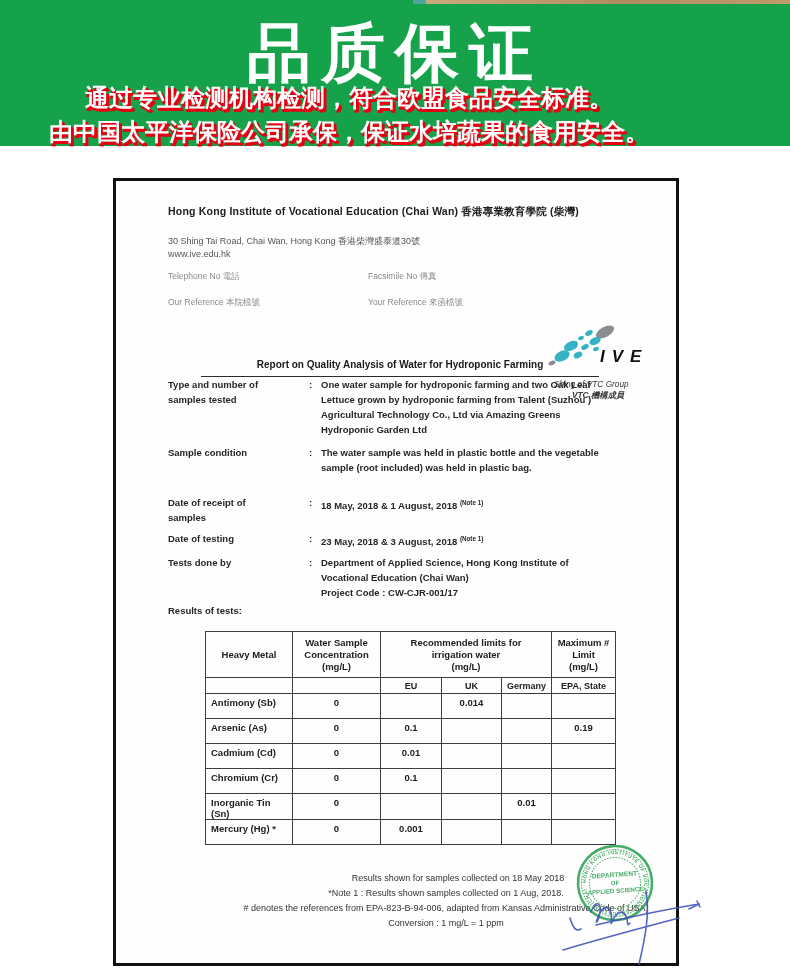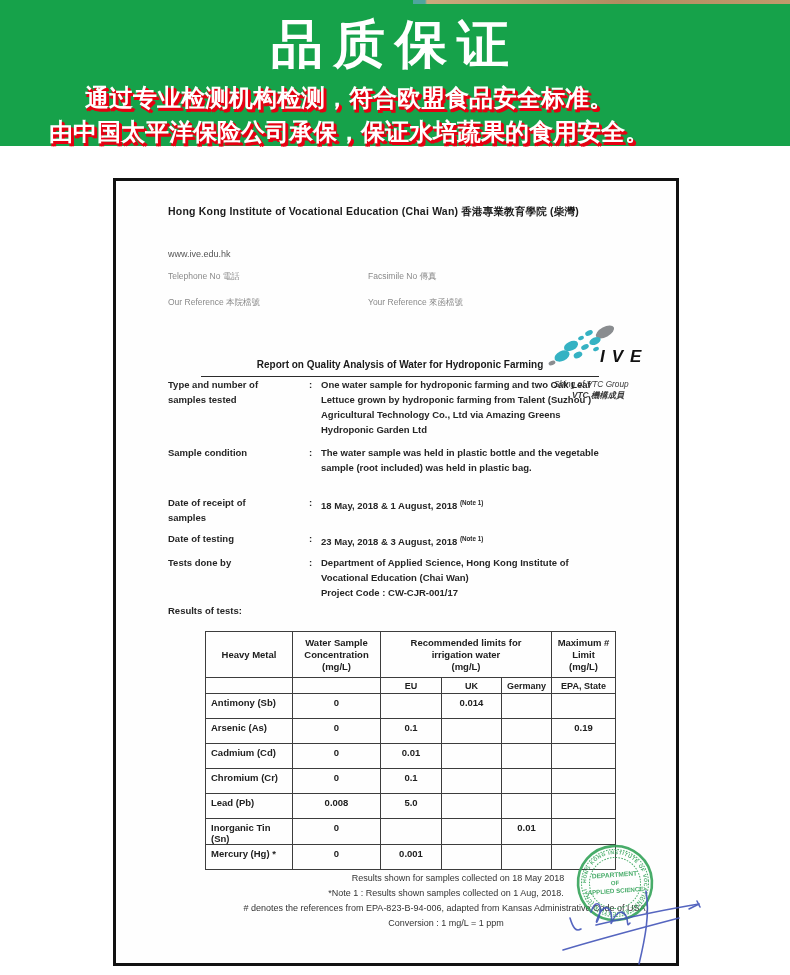--- a/index.html
+++ b/index.html
@@ -5,21 +5,21 @@
   html,body{margin:0;padding:0;}
   body{width:790px;height:975px;position:relative;background:#ffffff;
        font-family:"Liberation Sans","DejaVu Sans",sans-serif;overflow:hidden;}
   .abs{position:absolute;}
 
   
   .banner{left:0;top:0;width:790px;height:146px;background:#16a24a;}
   .top-strip{left:413px;top:0;width:377px;height:4px;
     background:linear-gradient(90deg,#4fa59e 0px,#4fa59e 12px,#cbaa7d 14px,#b28c60 55%,#c19a6b 100%);}
   .banner-title{left:0;top:10px;width:790px;text-align:center;color:#ffffff;
-    font-family:"Liberation Serif","DejaVu Serif",serif;font-weight:900;font-size:52px;letter-spacing:10px;}
+    font-family:"Liberation Serif","DejaVu Serif",serif;font-weight:900;font-size:64px;letter-spacing:10px;}
   .banner-sub{left:0;width:698px;text-align:center;color:#ffffff;
     font-family:"Liberation Serif","DejaVu Serif",serif;font-weight:700;font-size:24px;
     text-shadow:2px 2px 0 #e60012,3px 3px 0 #e60012,1px 3px 0 #e60012;}
   .sub1{top:82px;} .sub2{top:116px;}
 
   
   .doc{left:113px;top:178px;width:566px;height:788px;background:#fefefe;
        border:3px solid #111;box-sizing:border-box;color:#222;}
   .lh-name{left:52px;top:24px;font-size:10.5px;font-weight:bold;color:#1c1c1c;letter-spacing:.2px;}
   .lh-addr{left:52px;top:54px;font-size:9px;color:#555;}
@@ -68,20 +68,21 @@
 <div class="abs banner">
   <div class="abs banner-title">品质保证</div>
   <div class="abs banner-sub sub1">通过专业检测机构检测，符合欧盟食品安全标准。</div>
   <div class="abs banner-sub sub2">由中国太平洋保险公司承保，保证水培蔬果的食用安全。</div>
 </div>
 <div class="abs top-strip"></div>
 
 <div class="abs doc">
 
   <div class="abs lh-name">Hong Kong Institute of Vocational Education (Chai Wan) 香港專業教育學院 (柴灣)</div>
+  <div class="abs lh-addr">30 Shing Tai Road, Chai Wan, Hong Kong  香港柴灣盛泰道30號</div>
   <div class="abs lh-web">www.ive.edu.hk</div>
   <div class="abs lh-gray c1 telrow">Telephone No 電話</div>
   <div class="abs lh-gray c2 telrow">Facsimile No 傳真</div>
   <div class="abs lh-gray c1 refrow">Our Reference 本院檔號</div>
   <div class="abs lh-gray c2 refrow">Your Reference 來函檔號</div>
 
   <svg class="abs ive-logo" viewBox="0 0 124 54">
     <g>
       <ellipse cx="59" cy="13" rx="10" ry="5" fill="#8a8d90" transform="rotate(-28 59 13)"></ellipse>
       <ellipse cx="43" cy="14" rx="4" ry="2.5" fill="#35b2c3" transform="rotate(-25 43 14)"></ellipse>
@@ -197,28 +198,20 @@
         </tr>
         <tr>
           <td class="metal">Chromium (Cr)</td>
           <td>0</td>
           <td>0.1</td>
           <td></td>
           <td></td>
           <td></td>
         </tr>
         <tr>
-          <td class="metal">Lead (Pb)</td>
-          <td>0.008</td>
-          <td>5.0</td>
-          <td></td>
-          <td></td>
-          <td></td>
-        </tr>
-        <tr>
           <td class="metal">Inorganic Tin (Sn)</td>
           <td>0</td>
           <td></td>
           <td></td>
           <td>0.01</td>
           <td></td>
         </tr>
         <tr>
           <td class="metal">Mercury (Hg) *</td>
           <td>0</td>

